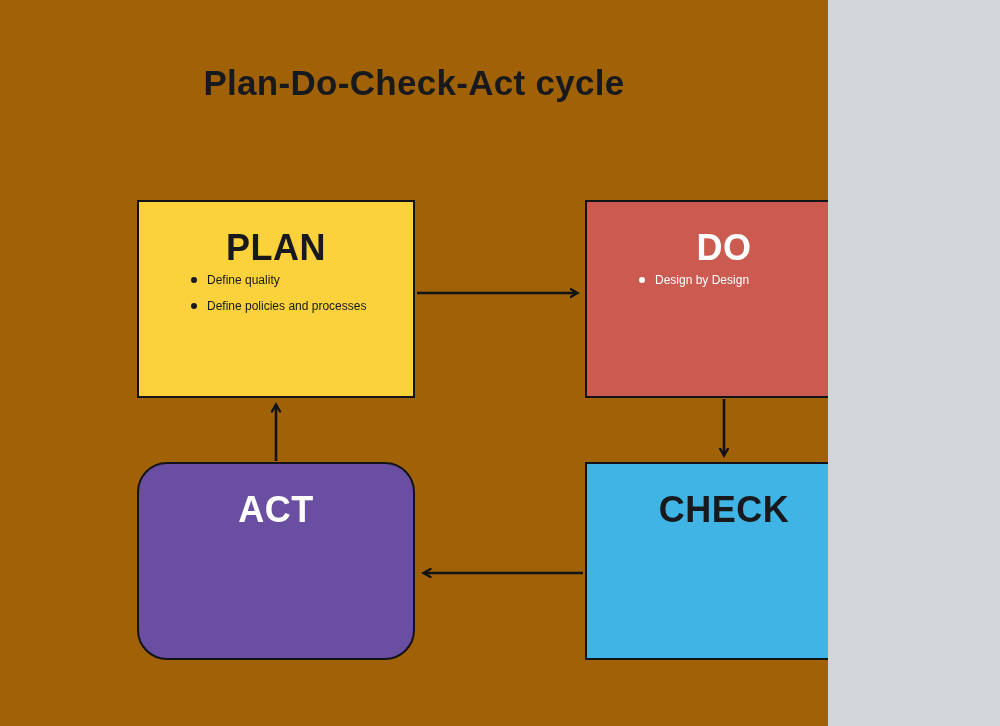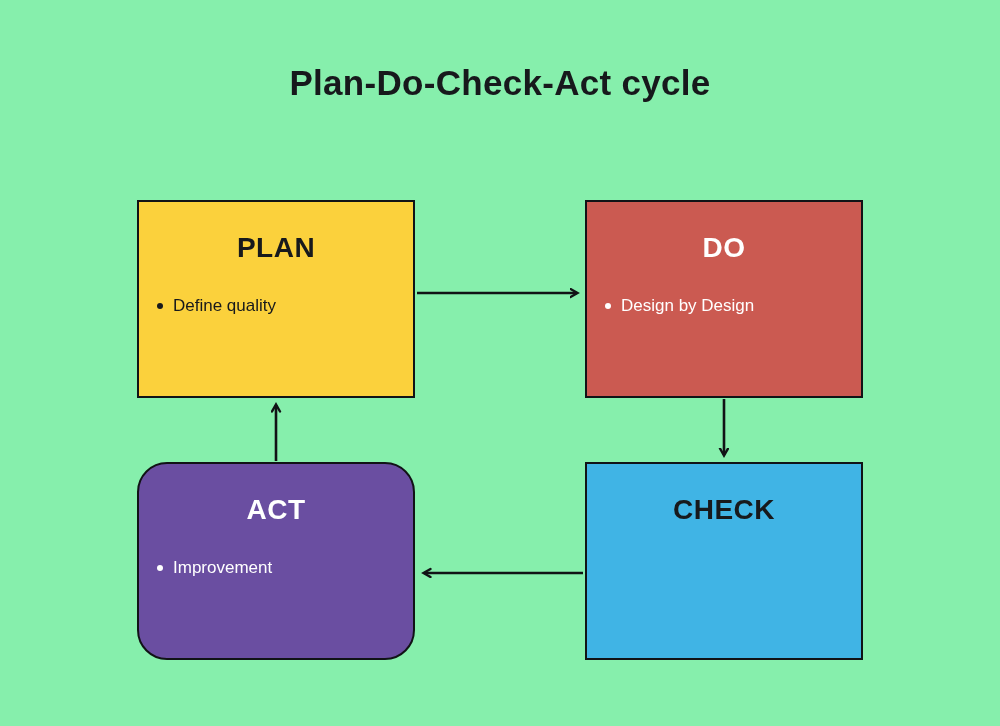--- a/index.html
+++ b/index.html
@@ -2,23 +2,23 @@
 <html><head>
 <meta charset="utf-8">
 <style>
   html, body { margin: 0; padding: 0; }
   body {
     font-family: "Liberation Sans", sans-serif;
     background: #d2d6d9;
   }
   .canvas {
     position: relative;
-    width: 1000px;
+    width: 828px;
     height: 726px;
-    background: #86efac;
+    background: #a16207;
     overflow: hidden;
   }
   .diagram-title {
     position: absolute;
     top: 63px;
     left: 0;
     width: 100%;
     margin: 0;
     text-align: center;
     font-size: 35px;
@@ -38,30 +38,30 @@
     box-sizing: border-box;
     border: 2px solid #111316;
   }
   .box-plan  { left: 137px; top: 200px; }
   .box-do    { left: 585px; top: 200px; }
   .box-act   { left: 137px; top: 462px; border-radius: 30px; }
   .box-check { left: 585px; top: 462px; }
   .box-title {
     margin-top: 29px;
     text-align: center;
-    font-size: 28px;
+    font-size: 36px;
     font-weight: bold;
     letter-spacing: 0.5px;
     line-height: 34px;
   }
   .box ul {
-    margin: 28px 10px 0 0;
-    padding-left: 34px;
+    margin: 2px 10px 0 0;
+    padding-left: 68px;
     list-style: none;
-    font-size: 17px;
+    font-size: 12px;
     line-height: 26px;
   }
   .box li { position: relative; }
   .dot {
     position: absolute;
     left: -16px;
     top: 10px;
     width: 6px;
     height: 6px;
     border-radius: 50%;
@@ -87,40 +87,38 @@
     <line x1="276" y1="461" x2="276" y2="405" stroke="#111316" stroke-width="2.6" marker-end="url(#chev)"></line>
   </svg>
 
   <div class="box box-plan" style="background-color: rgb(251, 209, 60); color: rgb(23, 25, 28);">
     <div class="box-title">PLAN</div>
     <ul>
       <li>
         <span class="dot"></span>
         <span>Define quality</span>
       </li>
+      <li>
+        <span class="dot"></span>
+        <span>Define policies and processes</span>
+      </li>
     </ul>
   </div>
 
   <div class="box box-do" style="background-color: rgb(203, 90, 81); color: rgb(255, 255, 255);">
     <div class="box-title">DO</div>
     <ul>
       <li>
         <span class="dot"></span>
         <span>Design by Design</span>
       </li>
     </ul>
   </div>
 
   <div class="box box-check" style="background-color: rgb(64, 180, 229); color: rgb(23, 25, 28);">
     <div class="box-title">CHECK</div>
   </div>
 
   <div class="box box-act" style="background-color: rgb(106, 78, 161); color: rgb(255, 255, 255);">
     <div class="box-title">ACT</div>
-    <ul>
-      <li>
-        <span class="dot"></span>
-        <span>Improvement</span>
-      </li>
-    </ul>
   </div>
 
 </div>
 
 </body></html>

